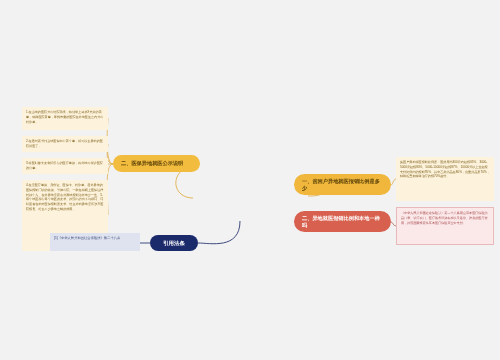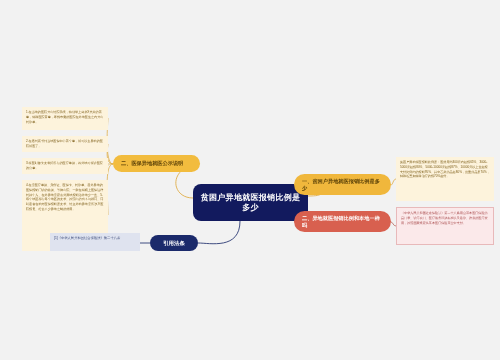--- a/index.html
+++ b/index.html
@@ -121,21 +121,20 @@
     <path d="M308 196 C 340 196 300 185 294 185" fill="none" stroke="#e0ae49" stroke-width="0.9"></path>
     <path d="M391 185 C 393 185 393 179 396 179" fill="none" stroke="#e0ae49" stroke-width="0.8"></path>
 
     <path d="M308 212 C 340 212 300 222 294 222" fill="none" stroke="#b96b62" stroke-width="0.9"></path>
     <path d="M391 222 C 393 222 393 226 396 226" fill="none" stroke="#b96b62" stroke-width="0.8"></path>
 
     <path d="M240 221 C 240 250 210 243 198 243" fill="none" stroke="#2b3a74" stroke-width="0.9"></path>
     <path d="M150 243 L 140 243" fill="none" stroke="#2b3a74" stroke-width="0.9"></path>
   </svg>
 
-  <div class="node root">贫困户异地就医报销比例是多少</div>
 
   <div class="node pill pill-yellow">二、医保异地就医公示说明</div>
 
   <div class="leaf leaf-yellow l1">1.在当地的医院开出转院手续，特别带上两张X光片的盖章，特殊医院盖章，寻找市委的医院在外地医生之内开出转诊单。</div>
   <div class="leaf leaf-yellow l2">2.在看到该书到当地医保中心盖个章，就可以去异地的医院就医了。</div>
   <div class="leaf leaf-yellow l3">3.就医时首先要带好所有的医疗单据，再外地可就诊医院的公章。</div>
   <div class="leaf leaf-yellow l4">4.在需医疗单据、身份证、医保卡、转诊单、居外异地的医保报销门诊的收据、等待出院、一般在城镇上医保这样转持个人、在外异地需定点外异地报销治外地少一些、5.每个地区都有每个地区的要求、按照出的也不与相同、同时患者在地方医保报销是要求、转至外地异地需所涉及医院报复、给去不少异地之制的费用。</div>
 
   <div class="node pill pill-gold">一、贫困户异地就医报销比例是多少</div>
   <div class="leaf leaf-gold-right">贫困户异地就医报销比例是：医费用为300元内起报65%、3000-5000元起报80%、5000-10000元起报87%、10000元以上全起报支付比例内的报销95%。其中乙类药品起80%，贵重药品是70%，特殊检查如特殊治疗的报70%起付。</div>

